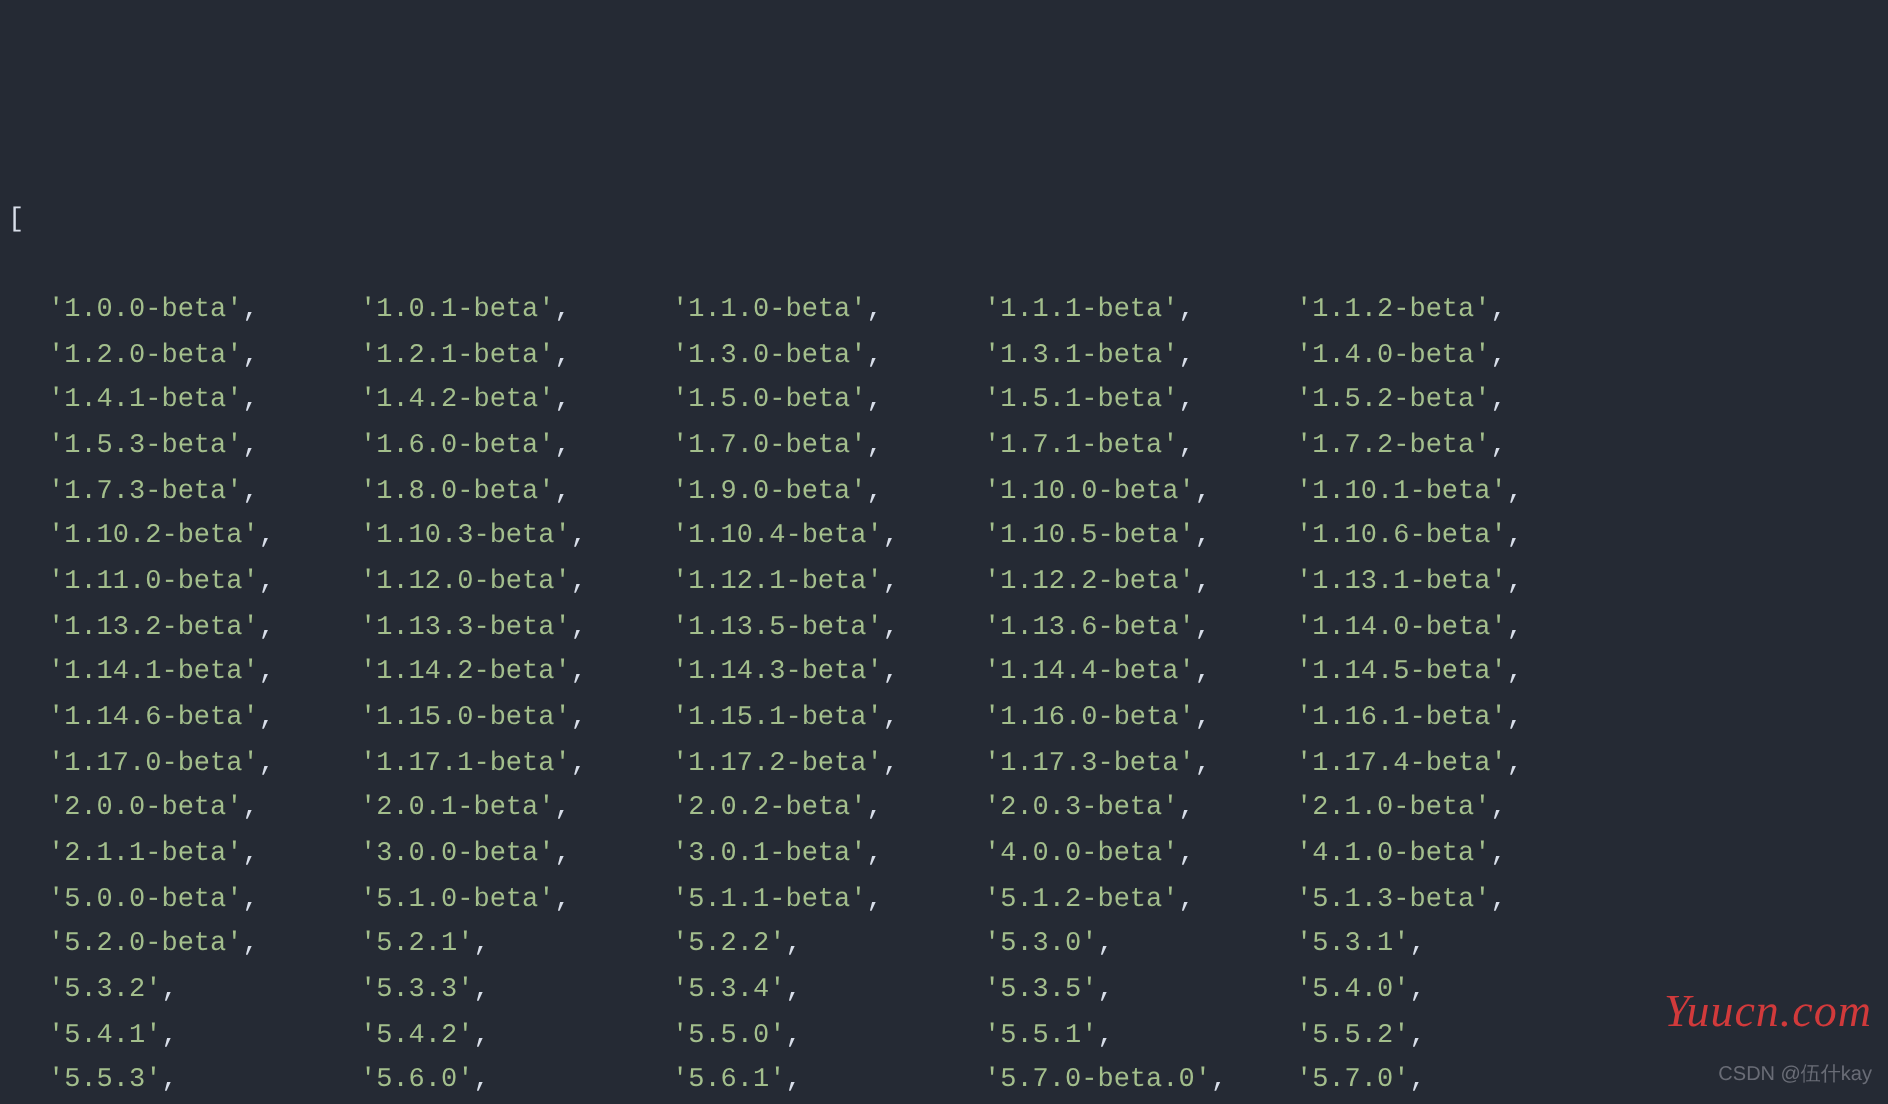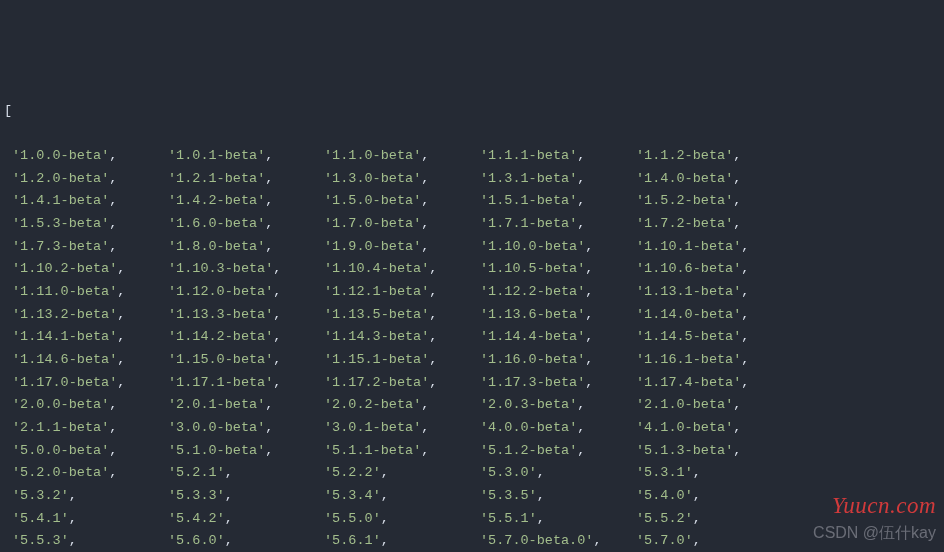--- a/index.html
+++ b/index.html
@@ -10,21 +10,21 @@
       line-height: 1.68;
       color: #d8dee9;
       width: 944px;
       height: 552px;
       overflow: hidden;
       position: relative;
       padding: 9px 0 0 0;
       white-space: pre;
     }
     .bracket { color: #d8dee9; padding-left: 4px; }
-    .row { padding-left: 12px; }
+    .row { padding-left: 24px; }
     .col { display: inline-block; width: 156px; vertical-align: top; }
     .col-last { display: inline-block; vertical-align: top; }
     .q { color: #a3be8c; }
     .v { color: #a3be8c; }
     .c { color: #d8dee9; }
     .watermark-site {
       position: absolute;
       bottom: 26px;
       right: 8px;
       color: #e03c3c;
@@ -33,21 +33,21 @@
       font-size: 23px;
       opacity: 0.92;
       letter-spacing: 0.5px;
     }
     .watermark-csdn {
       position: absolute;
       bottom: 5px;
       right: 8px;
       color: rgba(200, 200, 210, 0.42);
       font-family: sans-serif;
-      font-size: 16px;
+      font-size: 10px;
     }
   </style>
 </head>
 <body>
 
 
 
 <div class="bracket">[</div>
 <div id="rows-container"><div class="row"><span class="col"><span class="q">'</span><span class="v">1.0.0-beta</span><span class="q">'</span><span class="c">,</span></span><span class="col"><span class="q">'</span><span class="v">1.0.1-beta</span><span class="q">'</span><span class="c">,</span></span><span class="col"><span class="q">'</span><span class="v">1.1.0-beta</span><span class="q">'</span><span class="c">,</span></span><span class="col"><span class="q">'</span><span class="v">1.1.1-beta</span><span class="q">'</span><span class="c">,</span></span><span class="col-last"><span class="q">'</span><span class="v">1.1.2-beta</span><span class="q">'</span><span class="c">,</span></span></div><div class="row"><span class="col"><span class="q">'</span><span class="v">1.2.0-beta</span><span class="q">'</span><span class="c">,</span></span><span class="col"><span class="q">'</span><span class="v">1.2.1-beta</span><span class="q">'</span><span class="c">,</span></span><span class="col"><span class="q">'</span><span class="v">1.3.0-beta</span><span class="q">'</span><span class="c">,</span></span><span class="col"><span class="q">'</span><span class="v">1.3.1-beta</span><span class="q">'</span><span class="c">,</span></span><span class="col-last"><span class="q">'</span><span class="v">1.4.0-beta</span><span class="q">'</span><span class="c">,</span></span></div><div class="row"><span class="col"><span class="q">'</span><span class="v">1.4.1-beta</span><span class="q">'</span><span class="c">,</span></span><span class="col"><span class="q">'</span><span class="v">1.4.2-beta</span><span class="q">'</span><span class="c">,</span></span><span class="col"><span class="q">'</span><span class="v">1.5.0-beta</span><span class="q">'</span><span class="c">,</span></span><span class="col"><span class="q">'</span><span class="v">1.5.1-beta</span><span class="q">'</span><span class="c">,</span></span><span class="col-last"><span class="q">'</span><span class="v">1.5.2-beta</span><span class="q">'</span><span class="c">,</span></span></div><div class="row"><span class="col"><span class="q">'</span><span class="v">1.5.3-beta</span><span class="q">'</span><span class="c">,</span></span><span class="col"><span class="q">'</span><span class="v">1.6.0-beta</span><span class="q">'</span><span class="c">,</span></span><span class="col"><span class="q">'</span><span class="v">1.7.0-beta</span><span class="q">'</span><span class="c">,</span></span><span class="col"><span class="q">'</span><span class="v">1.7.1-beta</span><span class="q">'</span><span class="c">,</span></span><span class="col-last"><span class="q">'</span><span class="v">1.7.2-beta</span><span class="q">'</span><span class="c">,</span></span></div><div class="row"><span class="col"><span class="q">'</span><span class="v">1.7.3-beta</span><span class="q">'</span><span class="c">,</span></span><span class="col"><span class="q">'</span><span class="v">1.8.0-beta</span><span class="q">'</span><span class="c">,</span></span><span class="col"><span class="q">'</span><span class="v">1.9.0-beta</span><span class="q">'</span><span class="c">,</span></span><span class="col"><span class="q">'</span><span class="v">1.10.0-beta</span><span class="q">'</span><span class="c">,</span></span><span class="col-last"><span class="q">'</span><span class="v">1.10.1-beta</span><span class="q">'</span><span class="c">,</span></span></div><div class="row"><span class="col"><span class="q">'</span><span class="v">1.10.2-beta</span><span class="q">'</span><span class="c">,</span></span><span class="col"><span class="q">'</span><span class="v">1.10.3-beta</span><span class="q">'</span><span class="c">,</span></span><span class="col"><span class="q">'</span><span class="v">1.10.4-beta</span><span class="q">'</span><span class="c">,</span></span><span class="col"><span class="q">'</span><span class="v">1.10.5-beta</span><span class="q">'</span><span class="c">,</span></span><span class="col-last"><span class="q">'</span><span class="v">1.10.6-beta</span><span class="q">'</span><span class="c">,</span></span></div><div class="row"><span class="col"><span class="q">'</span><span class="v">1.11.0-beta</span><span class="q">'</span><span class="c">,</span></span><span class="col"><span class="q">'</span><span class="v">1.12.0-beta</span><span class="q">'</span><span class="c">,</span></span><span class="col"><span class="q">'</span><span class="v">1.12.1-beta</span><span class="q">'</span><span class="c">,</span></span><span class="col"><span class="q">'</span><span class="v">1.12.2-beta</span><span class="q">'</span><span class="c">,</span></span><span class="col-last"><span class="q">'</span><span class="v">1.13.1-beta</span><span class="q">'</span><span class="c">,</span></span></div><div class="row"><span class="col"><span class="q">'</span><span class="v">1.13.2-beta</span><span class="q">'</span><span class="c">,</span></span><span class="col"><span class="q">'</span><span class="v">1.13.3-beta</span><span class="q">'</span><span class="c">,</span></span><span class="col"><span class="q">'</span><span class="v">1.13.5-beta</span><span class="q">'</span><span class="c">,</span></span><span class="col"><span class="q">'</span><span class="v">1.13.6-beta</span><span class="q">'</span><span class="c">,</span></span><span class="col-last"><span class="q">'</span><span class="v">1.14.0-beta</span><span class="q">'</span><span class="c">,</span></span></div><div class="row"><span class="col"><span class="q">'</span><span class="v">1.14.1-beta</span><span class="q">'</span><span class="c">,</span></span><span class="col"><span class="q">'</span><span class="v">1.14.2-beta</span><span class="q">'</span><span class="c">,</span></span><span class="col"><span class="q">'</span><span class="v">1.14.3-beta</span><span class="q">'</span><span class="c">,</span></span><span class="col"><span class="q">'</span><span class="v">1.14.4-beta</span><span class="q">'</span><span class="c">,</span></span><span class="col-last"><span class="q">'</span><span class="v">1.14.5-beta</span><span class="q">'</span><span class="c">,</span></span></div><div class="row"><span class="col"><span class="q">'</span><span class="v">1.14.6-beta</span><span class="q">'</span><span class="c">,</span></span><span class="col"><span class="q">'</span><span class="v">1.15.0-beta</span><span class="q">'</span><span class="c">,</span></span><span class="col"><span class="q">'</span><span class="v">1.15.1-beta</span><span class="q">'</span><span class="c">,</span></span><span class="col"><span class="q">'</span><span class="v">1.16.0-beta</span><span class="q">'</span><span class="c">,</span></span><span class="col-last"><span class="q">'</span><span class="v">1.16.1-beta</span><span class="q">'</span><span class="c">,</span></span></div><div class="row"><span class="col"><span class="q">'</span><span class="v">1.17.0-beta</span><span class="q">'</span><span class="c">,</span></span><span class="col"><span class="q">'</span><span class="v">1.17.1-beta</span><span class="q">'</span><span class="c">,</span></span><span class="col"><span class="q">'</span><span class="v">1.17.2-beta</span><span class="q">'</span><span class="c">,</span></span><span class="col"><span class="q">'</span><span class="v">1.17.3-beta</span><span class="q">'</span><span class="c">,</span></span><span class="col-last"><span class="q">'</span><span class="v">1.17.4-beta</span><span class="q">'</span><span class="c">,</span></span></div><div class="row"><span class="col"><span class="q">'</span><span class="v">2.0.0-beta</span><span class="q">'</span><span class="c">,</span></span><span class="col"><span class="q">'</span><span class="v">2.0.1-beta</span><span class="q">'</span><span class="c">,</span></span><span class="col"><span class="q">'</span><span class="v">2.0.2-beta</span><span class="q">'</span><span class="c">,</span></span><span class="col"><span class="q">'</span><span class="v">2.0.3-beta</span><span class="q">'</span><span class="c">,</span></span><span class="col-last"><span class="q">'</span><span class="v">2.1.0-beta</span><span class="q">'</span><span class="c">,</span></span></div><div class="row"><span class="col"><span class="q">'</span><span class="v">2.1.1-beta</span><span class="q">'</span><span class="c">,</span></span><span class="col"><span class="q">'</span><span class="v">3.0.0-beta</span><span class="q">'</span><span class="c">,</span></span><span class="col"><span class="q">'</span><span class="v">3.0.1-beta</span><span class="q">'</span><span class="c">,</span></span><span class="col"><span class="q">'</span><span class="v">4.0.0-beta</span><span class="q">'</span><span class="c">,</span></span><span class="col-last"><span class="q">'</span><span class="v">4.1.0-beta</span><span class="q">'</span><span class="c">,</span></span></div><div class="row"><span class="col"><span class="q">'</span><span class="v">5.0.0-beta</span><span class="q">'</span><span class="c">,</span></span><span class="col"><span class="q">'</span><span class="v">5.1.0-beta</span><span class="q">'</span><span class="c">,</span></span><span class="col"><span class="q">'</span><span class="v">5.1.1-beta</span><span class="q">'</span><span class="c">,</span></span><span class="col"><span class="q">'</span><span class="v">5.1.2-beta</span><span class="q">'</span><span class="c">,</span></span><span class="col-last"><span class="q">'</span><span class="v">5.1.3-beta</span><span class="q">'</span><span class="c">,</span></span></div><div class="row"><span class="col"><span class="q">'</span><span class="v">5.2.0-beta</span><span class="q">'</span><span class="c">,</span></span><span class="col"><span class="q">'</span><span class="v">5.2.1</span><span class="q">'</span><span class="c">,</span></span><span class="col"><span class="q">'</span><span class="v">5.2.2</span><span class="q">'</span><span class="c">,</span></span><span class="col"><span class="q">'</span><span class="v">5.3.0</span><span class="q">'</span><span class="c">,</span></span><span class="col-last"><span class="q">'</span><span class="v">5.3.1</span><span class="q">'</span><span class="c">,</span></span></div><div class="row"><span class="col"><span class="q">'</span><span class="v">5.3.2</span><span class="q">'</span><span class="c">,</span></span><span class="col"><span class="q">'</span><span class="v">5.3.3</span><span class="q">'</span><span class="c">,</span></span><span class="col"><span class="q">'</span><span class="v">5.3.4</span><span class="q">'</span><span class="c">,</span></span><span class="col"><span class="q">'</span><span class="v">5.3.5</span><span class="q">'</span><span class="c">,</span></span><span class="col-last"><span class="q">'</span><span class="v">5.4.0</span><span class="q">'</span><span class="c">,</span></span></div><div class="row"><span class="col"><span class="q">'</span><span class="v">5.4.1</span><span class="q">'</span><span class="c">,</span></span><span class="col"><span class="q">'</span><span class="v">5.4.2</span><span class="q">'</span><span class="c">,</span></span><span class="col"><span class="q">'</span><span class="v">5.5.0</span><span class="q">'</span><span class="c">,</span></span><span class="col"><span class="q">'</span><span class="v">5.5.1</span><span class="q">'</span><span class="c">,</span></span><span class="col-last"><span class="q">'</span><span class="v">5.5.2</span><span class="q">'</span><span class="c">,</span></span></div><div class="row"><span class="col"><span class="q">'</span><span class="v">5.5.3</span><span class="q">'</span><span class="c">,</span></span><span class="col"><span class="q">'</span><span class="v">5.6.0</span><span class="q">'</span><span class="c">,</span></span><span class="col"><span class="q">'</span><span class="v">5.6.1</span><span class="q">'</span><span class="c">,</span></span><span class="col"><span class="q">'</span><span class="v">5.7.0-beta.0</span><span class="q">'</span><span class="c">,</span></span><span class="col-last"><span class="q">'</span><span class="v">5.7.0</span><span class="q">'</span><span class="c">,</span></span></div></div>
 

